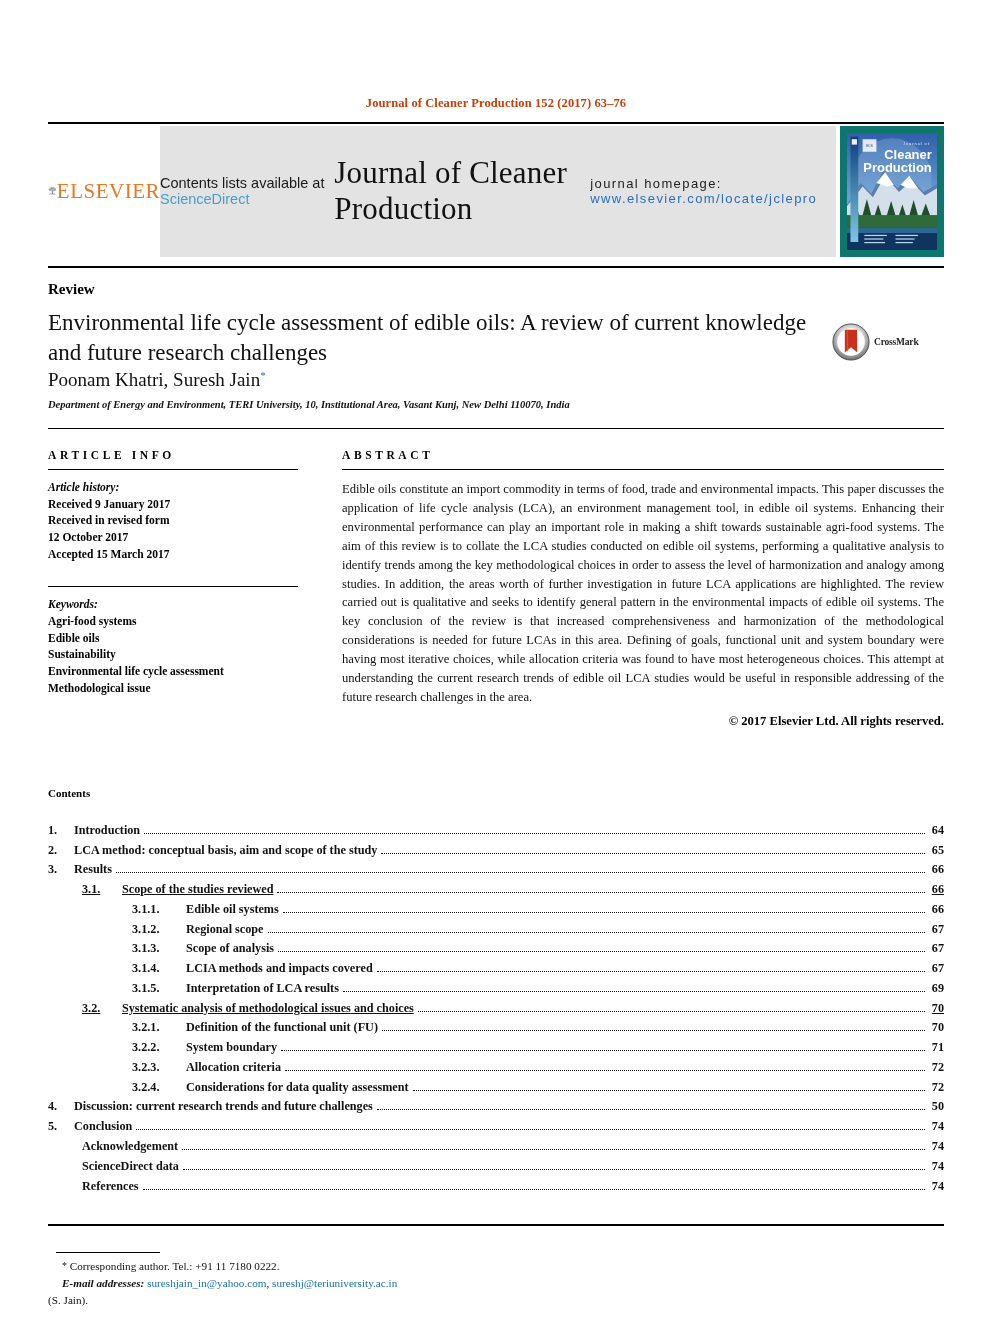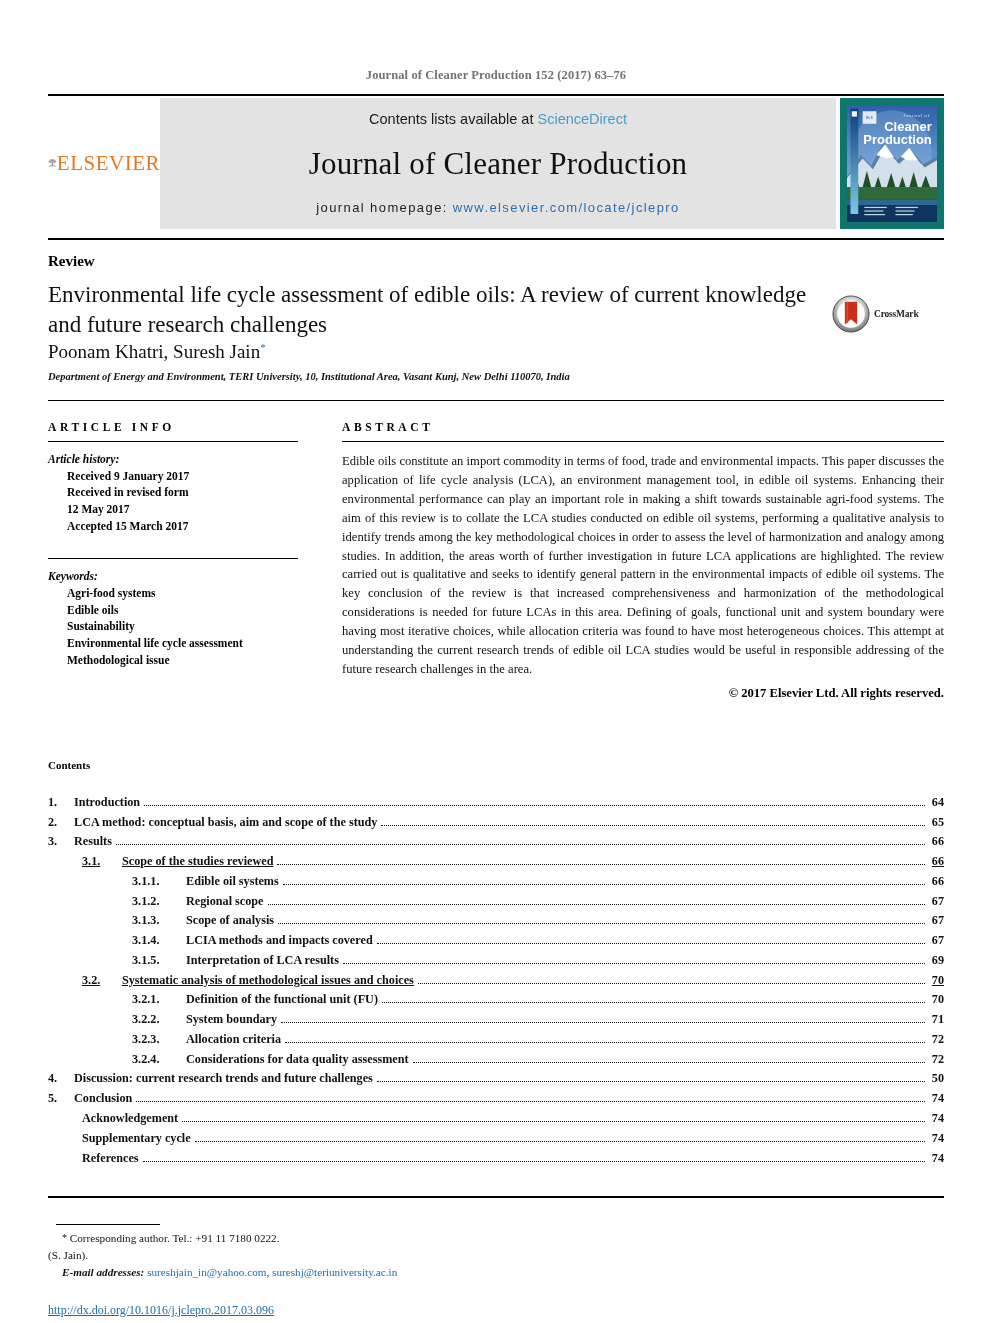--- a/index.html
+++ b/index.html
@@ -22,23 +22,24 @@
     box-sizing: border-box;
     padding: 0 48px;
   }
 
   
   .runninghead {
     text-align: center;
     font-family: "Liberation Serif", serif;
     font-weight: bold;
     font-size: 12.5px;
-    color: #737373;
+    color: #c2410c;
     padding-top: 68px;
     letter-spacing: .1px;
+    margin-top: 28px;
   }
 
   .rule-thick {
     border-top: 2.6px solid #000;
     margin-top: 11px;
   }
 
   
   .masthead {
     display: flex;
@@ -62,21 +63,20 @@
     font-size: 21px;
     letter-spacing: .5px;
     color: #e87722;
     line-height: 1;
     margin-top: 1px;
   }
   .mast-center {
     flex: 1 1 auto;
     background: #e3e3e3;
     display: flex;
-    flex-direction: column;
     align-items: center;
     justify-content: space-between;
     padding: 13px 0 14px 0;
     box-sizing: border-box;
   }
   .contents-line {
     font-family: "Liberation Sans", sans-serif;
     font-size: 14.5px;
     color: #1a1a1a;
   }
@@ -191,21 +191,20 @@
   .info-block .lbl {
     font-style: italic;
     font-weight: bold;
     font-size: 11.5px;
     line-height: 1.45;
   }
   .info-block .ln {
     font-size: 11.5px;
     line-height: 1.45;
     font-weight: bold;
-    margin-left: 19px;
   }
   .hr-kw { border-top: 1.1px solid #000; margin-top: 24px; }
 
   .abstract-body {
     margin-top: 10px;
     font-family: "Liberation Serif", serif;
     font-size: 12.6px;
     line-height: 1.5;
     text-align: justify;
     color: #111;
@@ -421,21 +420,21 @@
   <div class="info-abstract">
 
     <div class="col-info">
       <div class="sec-head">ARTICLE INFO</div>
       <div class="hr-sec"></div>
 
       <div class="info-block">
         <div class="lbl">Article history:</div>
         <div class="ln">Received 9 January 2017</div>
         <div class="ln">Received in revised form</div>
-        <div class="ln">12 May 2017</div>
+        <div class="ln">12 October 2017</div>
         <div class="ln">Accepted 15 March 2017</div>
       </div>
 
       <div class="hr-kw"></div>
 
       <div class="info-block">
         <div class="lbl">Keywords:</div>
         <div class="ln">Agri-food systems</div>
         <div class="ln">Edible oils</div>
         <div class="ln">Sustainability</div>
@@ -549,44 +548,44 @@
         <span class="toc-label">Conclusion</span>
         <span class="toc-dots"></span>
         <span class="toc-page">74</span>
       </div>
       <div class="toc-row lvl-plain">
         <span class="toc-label">Acknowledgement</span>
         <span class="toc-dots"></span>
         <span class="toc-page">74</span>
       </div>
       <div class="toc-row lvl-plain">
-        <span class="toc-label">Supplementary cycle</span>
+        <span class="toc-label">ScienceDirect data</span>
         <span class="toc-dots"></span>
         <span class="toc-page">74</span>
       </div>
       <div class="toc-row lvl-plain">
         <span class="toc-label">References</span>
         <span class="toc-dots"></span>
         <span class="toc-page">74</span>
       </div>
     </div>
 
   <div class="rule-bottom"></div>
 
   <div class="footnotes">
     <div class="fn-rule"></div>
     <div class="fn-line fn-indent">
       <span class="fn-star">*</span>
       <span>Corresponding author. Tel.: +91 11 7180 0222.</span>
     </div>
-    <div class="fn-line">(S. Jain).</div>
     <div class="fn-line fn-indent">
       <span class="fn-em">E-mail addresses:</span>
       <span class="lnk">sureshjain_in@yahoo.com</span><span>, </span><span class="lnk">sureshj@teriuniversity.ac.in</span>
     </div>
+    <div class="fn-line">(S. Jain).</div>
 
     <div class="doi-block">
       <div class="doi-line">http://dx.doi.org/10.1016/j.jclepro.2017.03.096</div>
 
     </div>
   </div>
 
 </div>
 
 </body></html>

